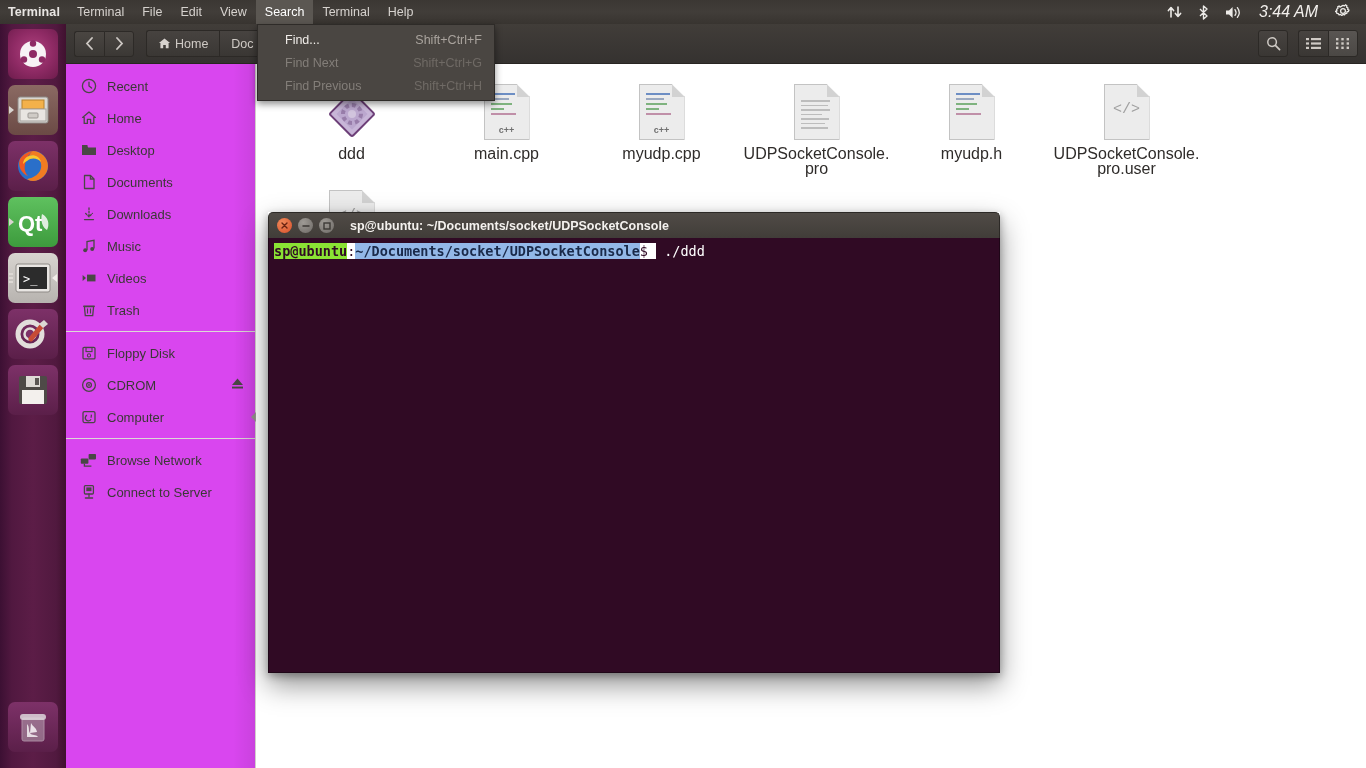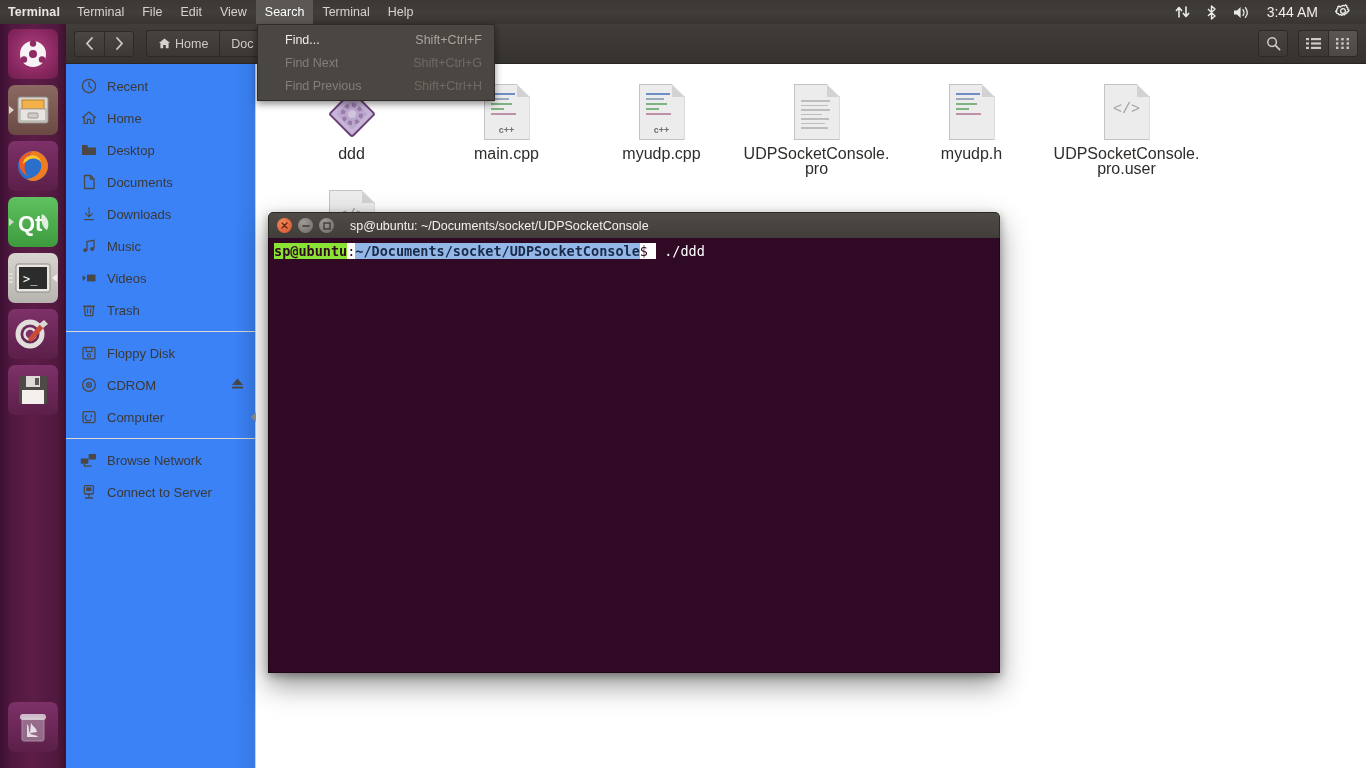--- a/index.html
+++ b/index.html
@@ -20,21 +20,21 @@
     color:#e8e5e2; font-size:12.5px; font-weight:bold;
     padding:0 8px 0 8px; line-height:24px; letter-spacing:.1px;
   }
   .menu-entry{
     color:#d6d2ce; font-size:12.5px; padding:0 9px; line-height:24px;
     height:24px; cursor:default; white-space:nowrap;
   }
   .menu-entry.active{ background:#5b5752; color:#ffffff; }
   #tray{ margin-left:auto; display:flex; align-items:center; gap:2px; padding-right:8px; }
   .tray-item{ height:24px; display:flex; align-items:center; padding:0 7px; }
-  .tray-clock{ color:#f2efec; font-size:14px; padding:0 8px; }
+  .tray-clock{ color:#f2efec; font-size:16px; padding:0 8px;font-style:italic; }
   .tray-item svg{ display:block; }
 
   
   #launcher{
     position:absolute; left:0; top:24px; width:66px; height:744px;
     background:linear-gradient(to right, #3c1033 0%, #511840 18%, #5c1d47 50%, #51193f 85%, #40112f 100%);
     z-index:50;
   }
   .lchr-icon{
     position:relative; width:50px; height:50px; margin:6px auto 0 auto;
@@ -86,21 +86,21 @@
     width:30px; height:27px; display:flex; align-items:center; justify-content:center;
     background:linear-gradient(to bottom,#474340,#3a3734);
     border:1px solid #2c2926; color:#cfcac5;
   }
   .tbtn.sep{ margin-right:10px; border-radius:3px; }
   .tbtn.g1{ border-radius:3px 0 0 3px; border-right:none; }
   .tbtn.g2{ border-radius:0 3px 3px 0; background:linear-gradient(to bottom,#595552,#4b4845); }
 
   #fm-body{ position:absolute; left:0; top:40px; width:1300px; height:704px; display:flex; }
   #sidebar{
-    width:190px; height:704px; background:#3b82f6;
+    width:190px; height:704px; background:#d946ef;
     border-right:1px solid #d2cfcb; padding-top:6px; position:relative;
   }
   #sidebar-shade{
     position:absolute; right:0; top:0; width:22px; height:704px;
     background:linear-gradient(to right, rgba(0,0,0,0), rgba(0,0,0,.07));
     pointer-events:none;
   }
   .side-item{
     display:flex; align-items:center; height:32px; padding:0 10px 0 14px;
     color:#3b3836; font-size:13px; gap:10px;
@@ -177,21 +177,21 @@
     border:1px solid #2c2926; border-bottom:none;
     border-radius:5px 5px 0 0;
     display:flex; align-items:center; padding:0 8px; gap:6px;
   }
   .wbtn{ width:15px; height:15px; border-radius:50%; display:flex; align-items:center; justify-content:center; }
   .wbtn.close{ background:radial-gradient(circle at 35% 30%, #f08a5a, #d7502b); }
   .wbtn.min{ background:radial-gradient(circle at 35% 30%, #9e9a95, #6e6a66); }
   .wbtn.max{ background:radial-gradient(circle at 35% 30%, #9e9a95, #6e6a66); }
   .wbtn svg{ display:block; }
   #term-title{
-    color:#f4f1ee; font-size:12.5px; font-weight:normal; margin-left:10px;
+    color:#f4f1ee; font-size:12.5px; font-weight:bold; margin-left:10px;
     white-space:nowrap; overflow:hidden;
   }
   #term-screen{
     width:100%; height:435px; background:#300a24;
     border:1px solid #1e0617; border-top:none;
     padding:4px 5px; font-family:"DejaVu Sans Mono","Liberation Mono",monospace;
     font-size:13.5px; line-height:18px; color:#ffffff; overflow:hidden;
   }
   .t-line{ white-space:pre; }
   .sel-green{ background:#8ae234; color:#300a24; font-weight:bold; }

